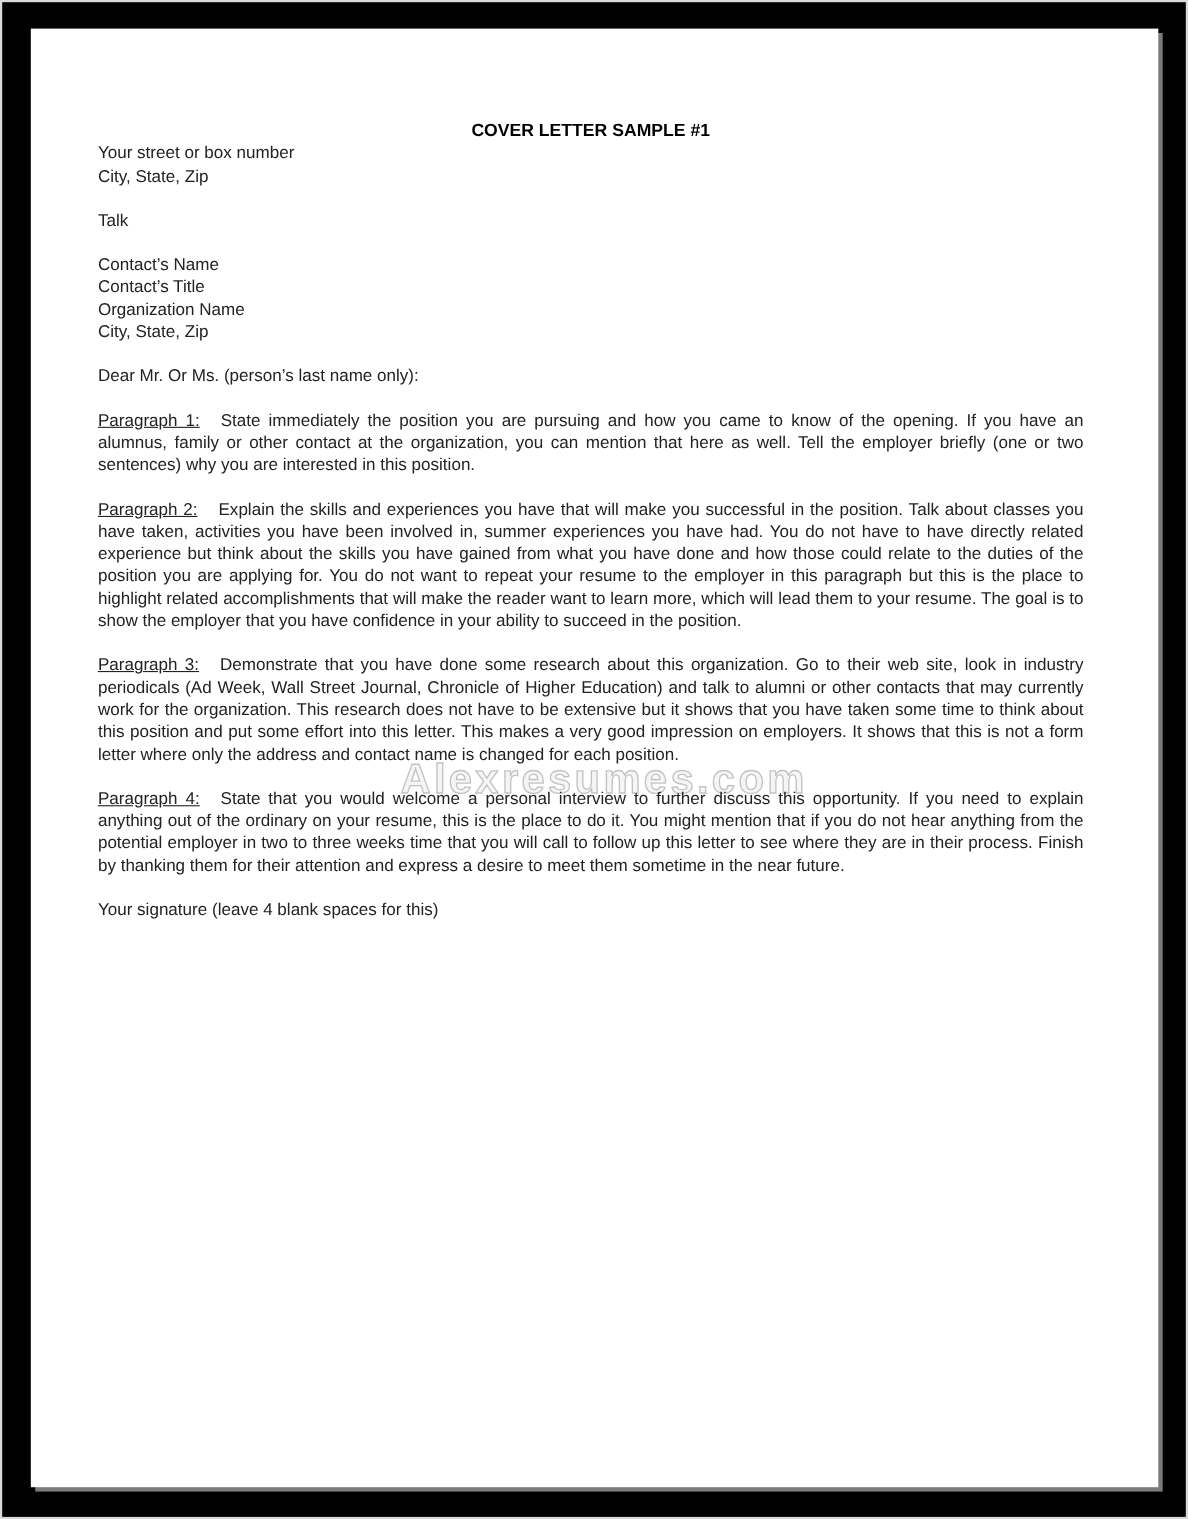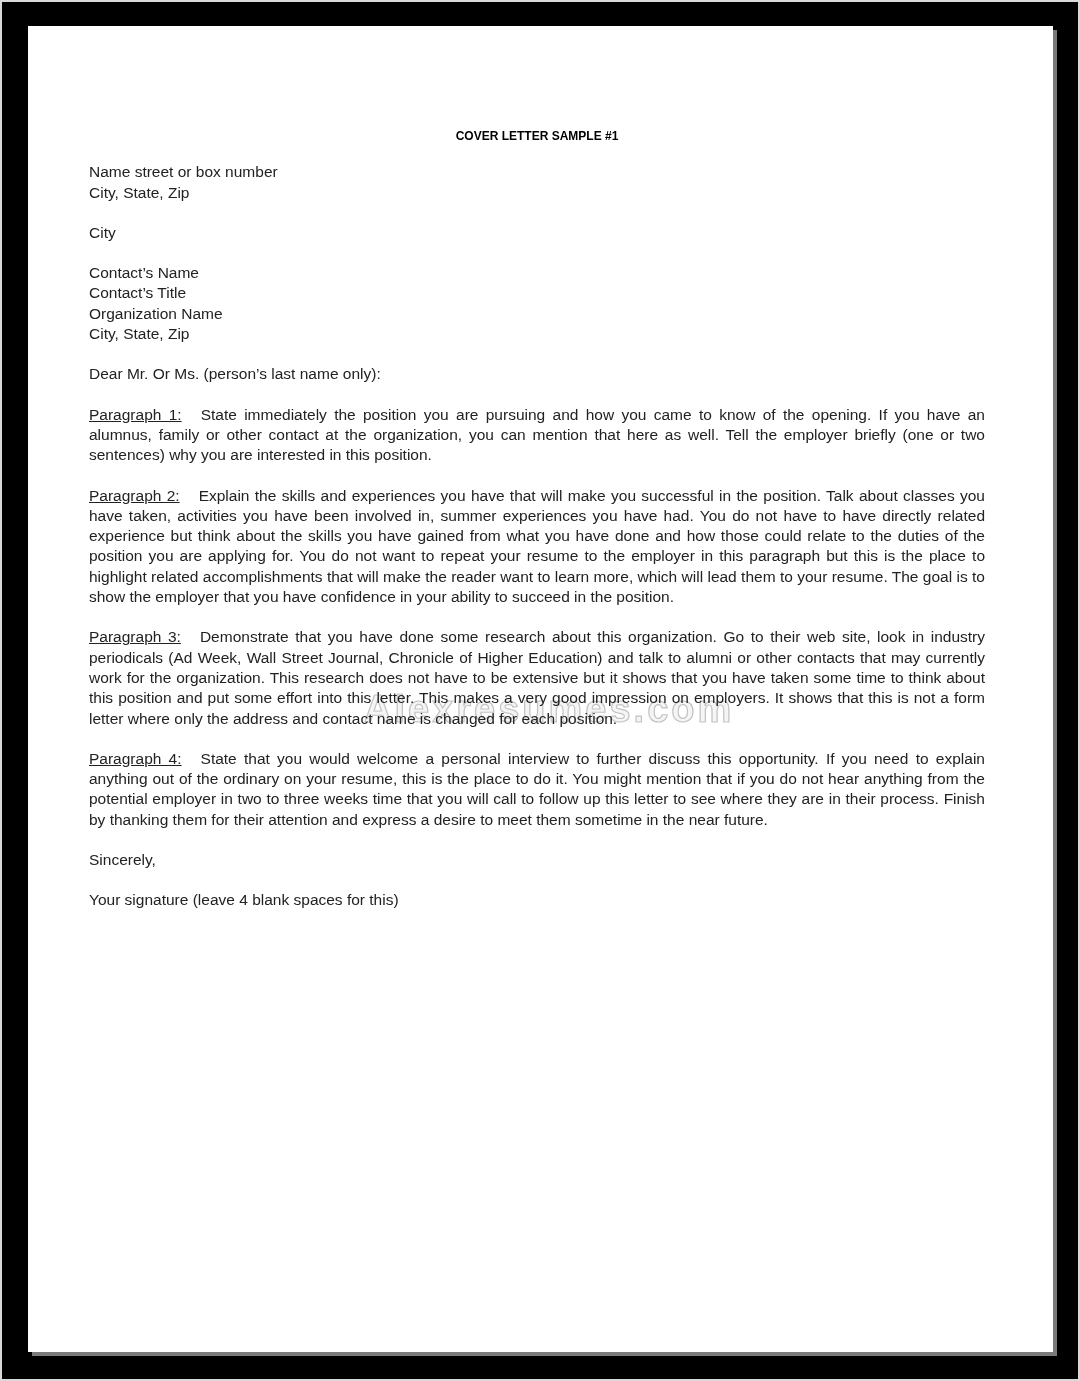--- a/index.html
+++ b/index.html
@@ -37,23 +37,23 @@
     top: 84px;
     width: 896px;
     font-size: 15.5px;
     line-height: 20.3px;
     color: #222222;
     z-index: 2;
   }
   .title {
     text-align: center;
     font-weight: bold;
-    font-size: 12px;
+    font-size: 16px;
     color: #000000;
-    margin: 16px;
+    margin: 0;
   }
   .block {
     margin: 0 0 20px 0;
   }
   .block div {
     margin: 0;
   }
   .para {
     margin: 0 0 20px 0;
     text-align: justify;
@@ -85,43 +85,42 @@
 <div class="frame">
   <div class="page">
 
     <div class="watermark">Alexresumes.com</div>
 
     <div class="content">
 
       <p class="title">COVER LETTER SAMPLE #1</p>
 
       <div class="block">
-        <div>Name street or box number</div>
+        <div>Your street or box number</div>
         <div>City, State, Zip</div>
       </div>
 
-      <div class="single">City</div>
+      <div class="single">Talk</div>
 
       <div class="block">
         <div>Contact’s Name</div>
         <div>Contact’s Title</div>
         <div>Organization Name</div>
         <div>City, State, Zip</div>
       </div>
 
       <div class="single">Dear Mr. Or Ms. (person’s last name only):</div>
 
       <p class="para"><span class="para-label">Paragraph 1:</span><span>State immediately the position you are pursuing and how you came to know of the opening. If you have an alumnus, family or other contact at the organization, you can mention that here as well. Tell the employer briefly (one or two sentences) why you are interested in this position.</span></p>
 
       <p class="para"><span class="para-label">Paragraph 2:</span><span>Explain the skills and experiences you have that will make you successful in the position. Talk about classes you have taken, activities you have been involved in, summer experiences you have had. You do not have to have directly related experience but think about the skills you have gained from what you have done and how those could relate to the duties of the position you are applying for. You do not want to repeat your resume to the employer in this paragraph but this is the place to highlight related accomplishments that will make the reader want to learn more, which will lead them to your resume. The goal is to show the employer that you have confidence in your ability to succeed in the position.</span></p>
 
       <p class="para"><span class="para-label">Paragraph 3:</span><span>Demonstrate that you have done some research about this organization. Go to their web site, look in industry periodicals (Ad Week, Wall Street Journal, Chronicle of Higher Education) and talk to alumni or other contacts that may currently work for the organization. This research does not have to be extensive but it shows that you have taken some time to think about this position and put some effort into this letter. This makes a very good impression on employers. It shows that this is not a form letter where only the address and contact name is changed for each position.</span></p>
 
       <p class="para"><span class="para-label">Paragraph 4:</span><span>State that you would welcome a personal interview to further discuss this opportunity. If you need to explain anything out of the ordinary on your resume, this is the place to do it. You might mention that if you do not hear anything from the potential employer in two to three weeks time that you will call to follow up this letter to see where they are in their process. Finish by thanking them for their attention and express a desire to meet them sometime in the near future.</span></p>
 
-      <div class="single">Sincerely,</div>
 
       <div class="single">Your signature (leave 4 blank spaces for this)</div>
 
 
     </div>
   </div>
 </div>
 
 </body></html>

